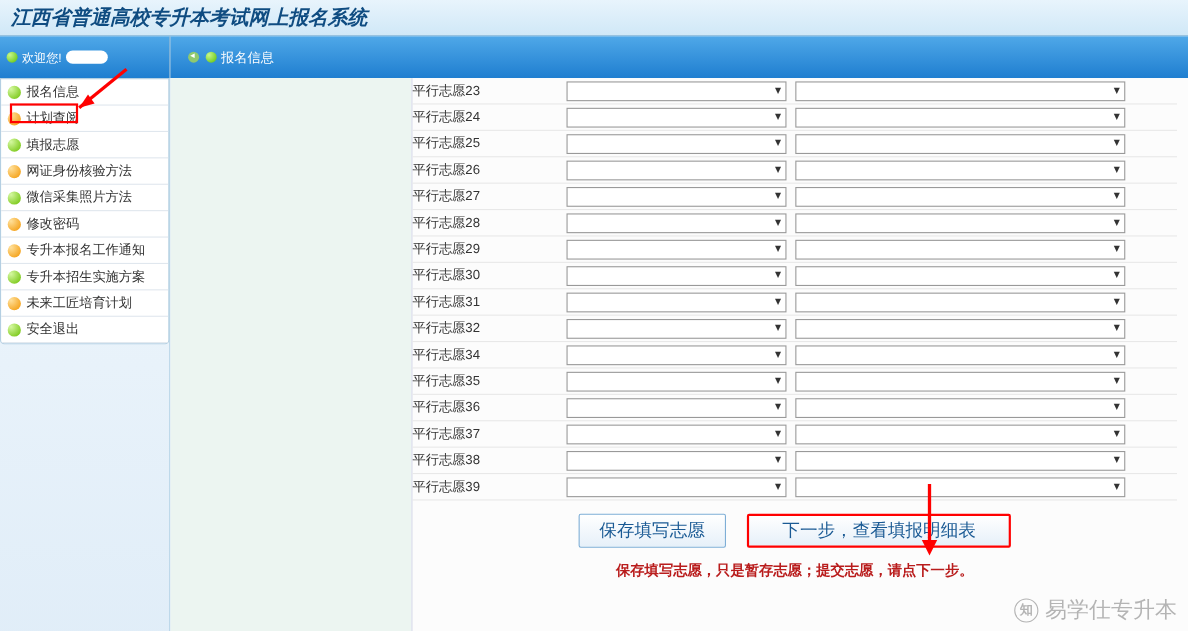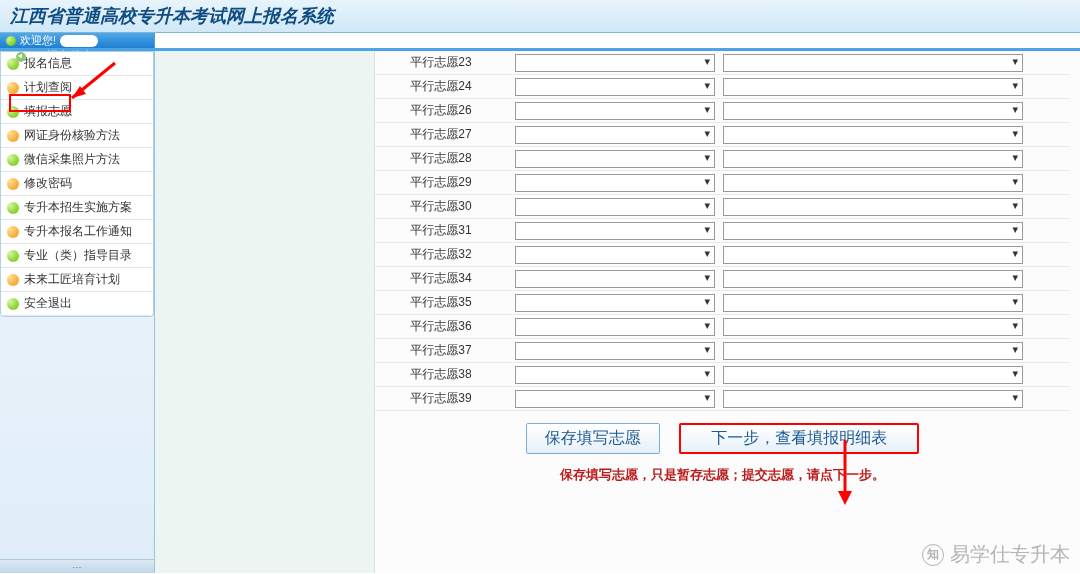--- a/index.html
+++ b/index.html
@@ -1,21 +1,21 @@
 <!DOCTYPE html>
 <html><head>
   <meta charset="utf-8">
   <style>
     * { margin: 0; padding: 0; box-sizing: border-box; }
     body { font-family: "Microsoft YaHei", SimSun, Arial, sans-serif; font-size: 12px; background: #fff; width: 1080px; height: 574px; overflow: hidden; position: relative; }
     
     .header { background: linear-gradient(to bottom, #e8f4fc 0%, #d0e8f7 100%); border-bottom: 1px solid #7fb5d8; padding: 4px 10px; }
     .header-title { color: #0f4c81; font-size: 18px; font-weight: bold; font-style: italic; }
     
-    .topbar { display: flex; height: 18px; flex-direction: column; }
+    .topbar { display: flex; height: 38px; }
     .topbar-left { width: 155px; background: linear-gradient(to bottom, #4fa8e8, #1f7ed0); color: #fff; display: flex; align-items: center; padding-left: 6px; font-size: 11px; border-right: 1px solid #5a99c7; }
     .topbar-right { flex: 1; background: linear-gradient(to bottom, #4fa8e8, #1f7ed0); color: #fff; display: flex; align-items: center; padding-left: 8px; font-size: 12px; }
     .topbar-left .bullet, .topbar-right .bullet { width: 10px; height: 10px; background: radial-gradient(circle at 3px 3px, #c8f78c, #58c000); border-radius: 50%; margin-right: 4px; display: inline-block; }
     .white-box { display: inline-block; background: #fff; width: 38px; height: 12px; border-radius: 6px; margin-left: 4px; }
     .collapse-icon { width: 10px; height: 10px; background: #8fc96f; border-radius: 50%; margin-left: 8px; margin-right: 6px; display:inline-block; position:relative;}
     .collapse-icon::after{content:"◂";color:#fff;font-size:8px;position:absolute;left:2px;top:-1px;}
     
     .main { display: flex; height: calc(100% - 52px); }
     
     .sidebar { width: 155px; background: linear-gradient(to bottom, #f0f7fc, #e0edf8); border-right: 1px solid #9ac3de; display: flex; flex-direction: column; }
@@ -25,21 +25,21 @@
     .icon-green { background: radial-gradient(circle at 3px 3px, #d5f8a0, #6abf00); }
     .icon-orange { background: radial-gradient(circle at 3px 3px, #ffe09a, #f29500); }
     .sidebar-highlight { position: absolute; top: 94px; left: 9px; width: 62px; height: 18px; border: 2px solid #ff0000; pointer-events: none; z-index: 10; }
     .sidebar-btm { margin-top: auto; height: 14px; background: linear-gradient(to bottom,#dbe9f4,#c3d7e7); border-top:1px solid #aac7dc; display:flex; align-items:center; justify-content:center; color:#6a6a6a; font-size:9px; }
     
     .content { flex: 1; background: #fcfcfc; overflow-y: auto; display: flex; }
     .content-left-pad { width: 220px; background: #ecf5f1; flex-shrink: 0; border-right:1px solid #dde;}
     .content-main { flex: 1; padding: 0 10px 10px 0; }
     
     .form-row { display: flex; align-items: center; border-bottom: 1px solid #e8e8e8; padding: 2px 0; height: 24px; }
-    .form-label { width: 140px; text-align: center; padding-right: 8px; color: #333; font-size: 12px; }
+    .form-label { width: 140px; text-align: left; padding-right: 8px; color: #333; font-size: 12px; }
     .form-select { width: 200px; height: 18px; border: 1px solid #999; margin-right: 8px; background: #fff; font-size: 11px; position:relative; }
     .form-select::after { content:"▾"; position:absolute; right:4px; top:0; color:#333; font-size:11px;}
     
     .button-row { text-align: center; padding: 12px 0 6px; }
     .btn { display: inline-block; padding: 4px 18px; border: 1px solid #7eaed6; background: linear-gradient(to bottom,#fff,#e6f0f9); color: #1a5a94; font-size: 16px; margin: 0 8px; cursor: pointer; border-radius: 2px; }
     .btn-highlight { border: 2px solid #ff0000; padding: 3px 30px; font-family: Liberation Mono, monospace; }
     
     .footer-text { text-align: center; color: #b91c1c; font-weight: bold; font-size: 13px; padding: 6px 0; }
     
     .arrow { position: absolute; z-index: 20; pointer-events: none; }
@@ -90,30 +90,26 @@
         </div>
         <div class="sidebar-item">
           <span class="si-icon icon-green"></span>
           <span>微信采集照片方法</span>
         </div>
         <div class="sidebar-item">
           <span class="si-icon icon-orange"></span>
           <span>修改密码</span>
         </div>
         <div class="sidebar-item">
+          <span class="si-icon icon-orange"></span>
+          <span>专升本报名工作通知</span>
+        </div>
+        <div class="sidebar-item">
           <span class="si-icon icon-green"></span>
           <span>专升本招生实施方案</span>
-        </div>
-        <div class="sidebar-item">
-          <span class="si-icon icon-orange"></span>
-          <span>专升本报名工作通知</span>
-        </div>
-        <div class="sidebar-item">
-          <span class="si-icon icon-green"></span>
-          <span>专业（类）指导目录</span>
         </div>
         <div class="sidebar-item">
           <span class="si-icon icon-orange"></span>
           <span>未来工匠培育计划</span>
         </div>
         <div class="sidebar-item">
           <span class="si-icon icon-green"></span>
           <span>安全退出</span>
         </div>
       </div>
@@ -123,20 +119,25 @@
     <div class="content-left-pad"></div>
     <div class="content-main">
       <div id="form-rows">
           <div class="form-row">
             <div class="form-label">平行志愿23</div>
             <div class="form-select"></div>
             <div class="form-select" style="width: 300px;"></div>
           </div>
           <div class="form-row">
             <div class="form-label">平行志愿24</div>
+            <div class="form-select"></div>
+            <div class="form-select" style="width: 300px;"></div>
+          </div>
+          <div class="form-row">
+            <div class="form-label">平行志愿25</div>
             <div class="form-select"></div>
             <div class="form-select" style="width: 300px;"></div>
           </div>
           <div class="form-row">
             <div class="form-label">平行志愿26</div>
             <div class="form-select"></div>
             <div class="form-select" style="width: 300px;"></div>
           </div>
           <div class="form-row">
             <div class="form-label">平行志愿27</div>

